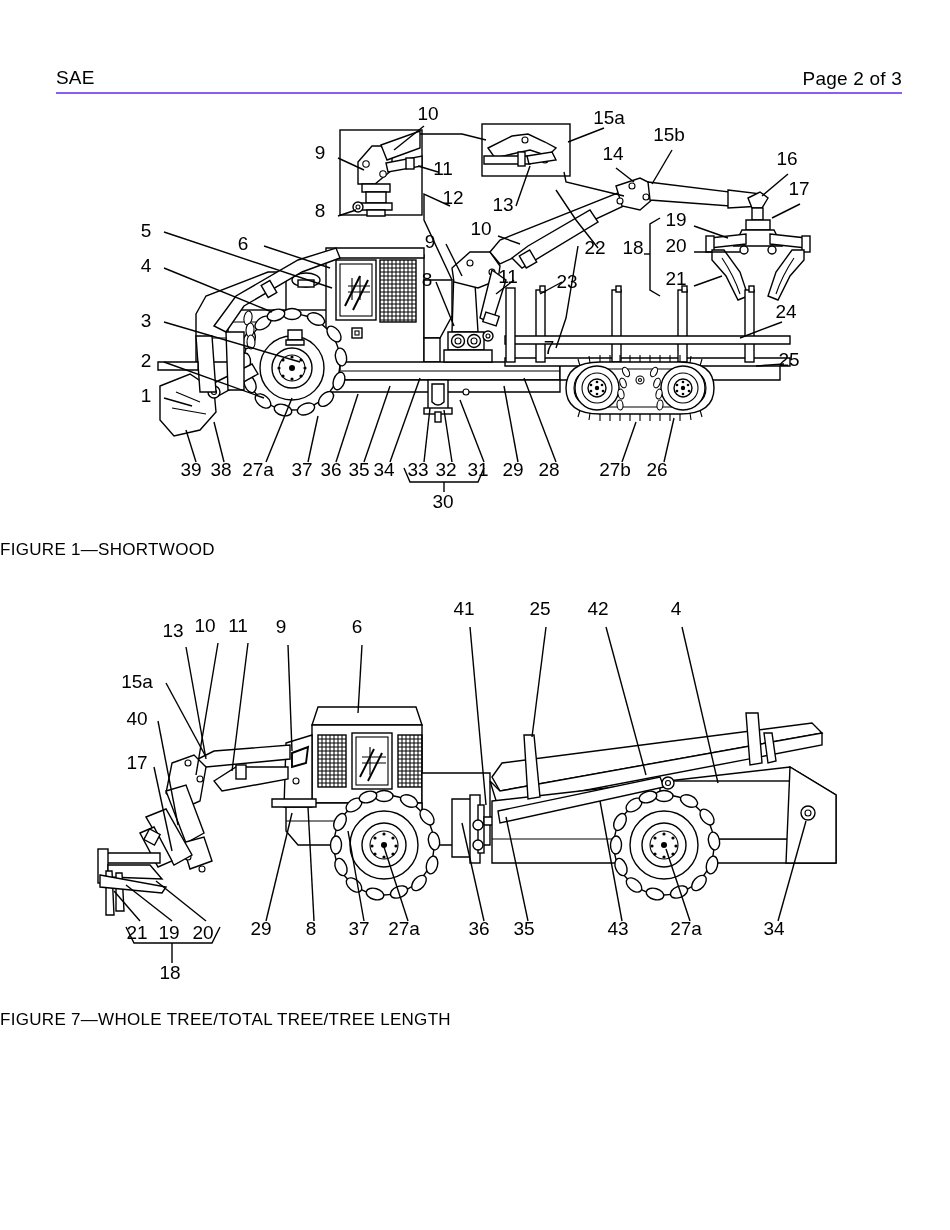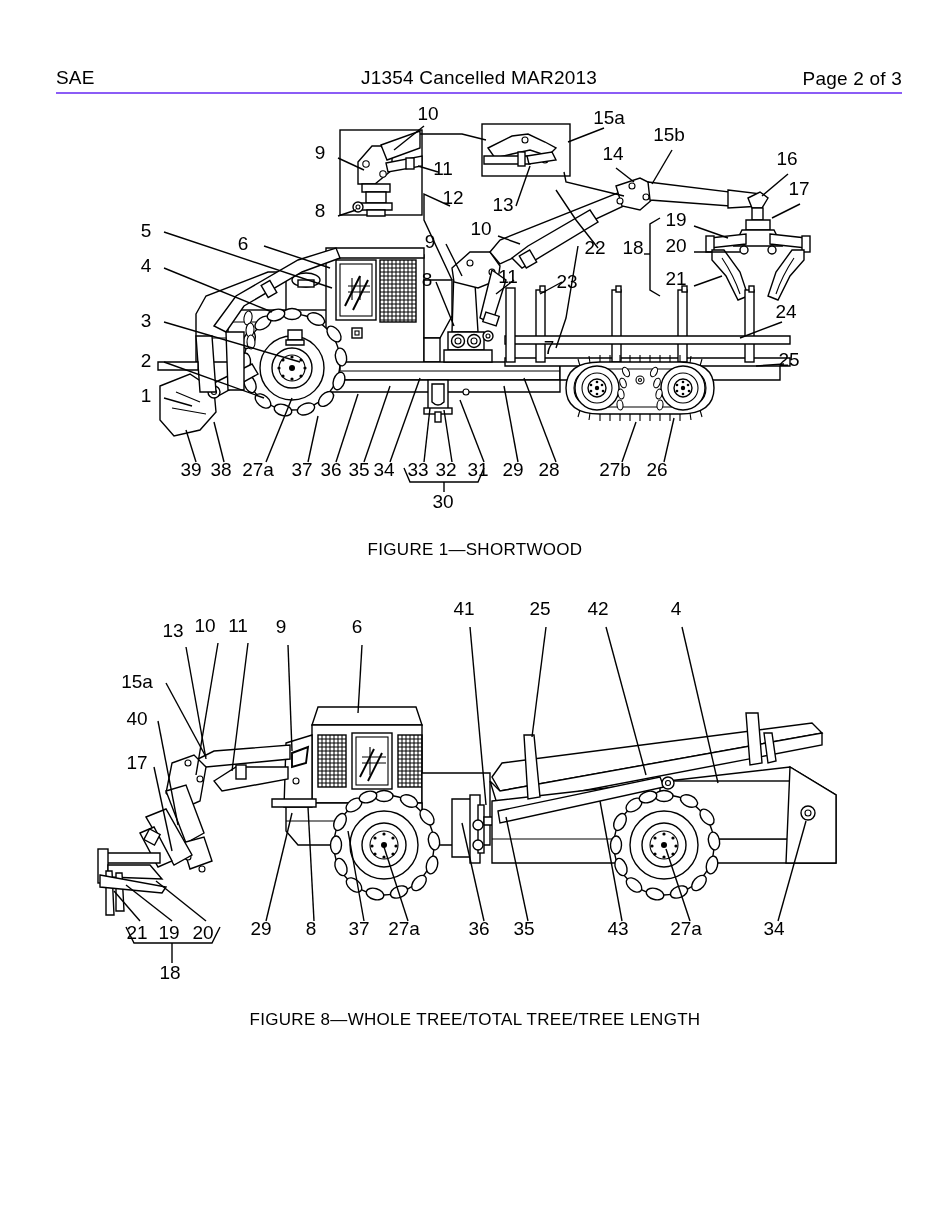--- a/index.html
+++ b/index.html
@@ -19,21 +19,21 @@
   .header .h-left{padding-bottom:3px;}
   .header .h-center{padding-bottom:3px;position:absolute;left:50%;transform:translateX(-50%);white-space:nowrap;}
   .header .h-right{padding-bottom:2px;}
 
   
   .figure{position:absolute;left:0;}
   #figure-1{top:100px;width:950px;height:430px;}
   #figure-2{top:595px;width:950px;height:400px;}
 
   .caption{
-    position:absolute;width:950px;text-align:center;
+    position:absolute;width:950px;
     font-size:17px;letter-spacing:.3px;
   }
   #caption-1{top:540px;}
   #caption-2{top:1010px;}
 
   svg{display:block;}
   svg text{font-family:"Liberation Sans", sans-serif;}
 
   .lbl{font-size:19px;fill:#000;}
   .ln{stroke:#000;fill:none;}
@@ -43,21 +43,20 @@
   .fillw{fill:#fff;}
   .nofill{fill:none;}
 </style>
 </head>
 <body>
 
 <div class="page">
 
   <div class="header">
     <span class="h-left">SAE</span>
-    <span class="h-center">J1354 Cancelled MAR2013</span>
     <span class="h-right">Page 2 of 3</span>
   </div>
 
   <div class="figure" id="figure-1">
     <svg width="950" height="430" viewBox="0 0 950 430">
 
       <g>
         <rect class="ln w12 nofill" x="340" y="30" width="82" height="85"></rect>
 
         <path class="ln w12 fillw" d="M358 62 L372 46 L381 46 L392 58 L392 70 L375 84 L358 84 Z"></path>
@@ -641,15 +640,15 @@
           <text x="404" y="340" class="lbl" text-anchor="middle">27a</text>
           <text x="479" y="340" class="lbl" text-anchor="middle">36</text>
           <text x="524" y="340" class="lbl" text-anchor="middle">35</text>
           <text x="618" y="340" class="lbl" text-anchor="middle">43</text>
           <text x="686" y="340" class="lbl" text-anchor="middle">27a</text>
           <text x="774" y="340" class="lbl" text-anchor="middle">34</text>
         </g>
     </svg>
   </div>
 
-  <div class="caption" id="caption-2">FIGURE 8—WHOLE TREE/TOTAL TREE/TREE LENGTH</div>
+  <div class="caption" id="caption-2">FIGURE 7—WHOLE TREE/TOTAL TREE/TREE LENGTH</div>
 
 </div>
 
 </body></html>

